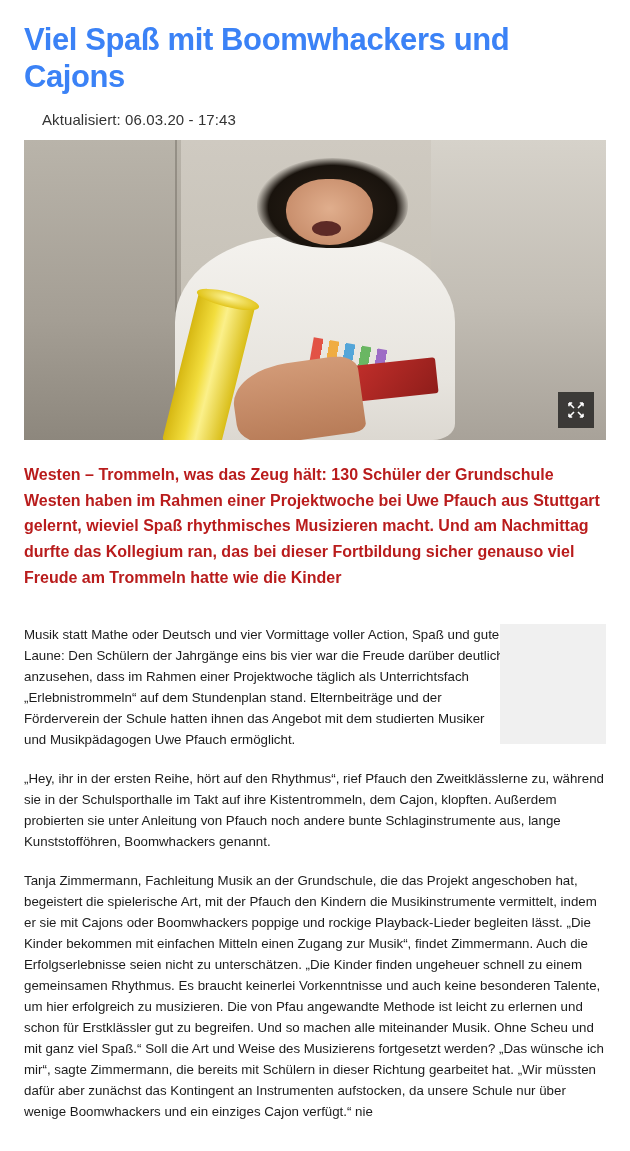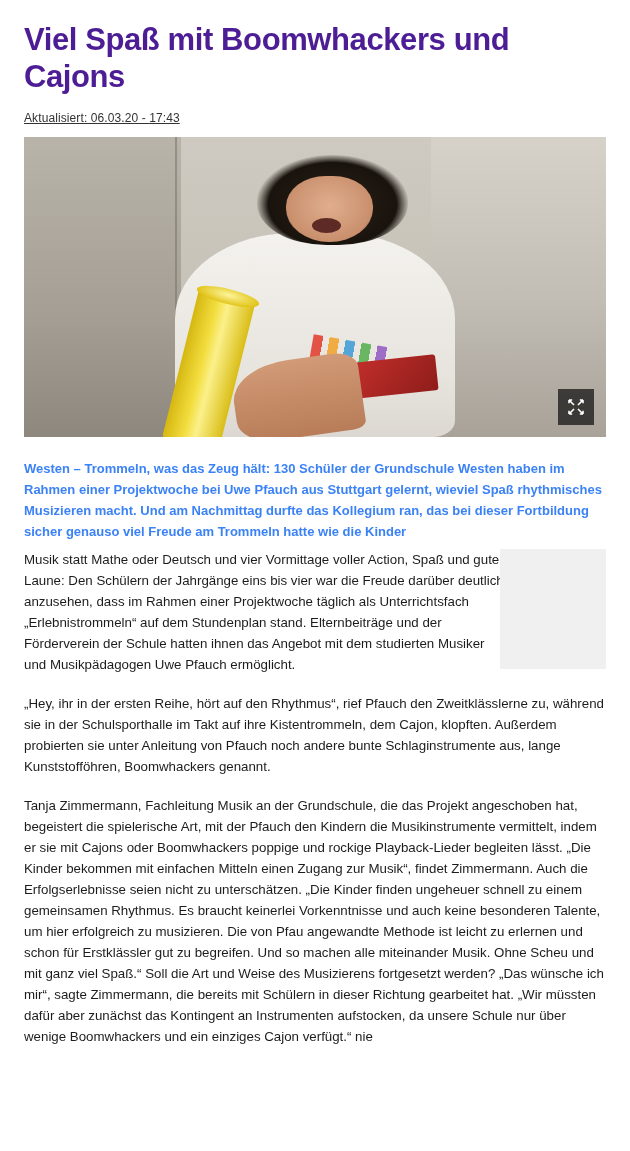--- a/index.html
+++ b/index.html
@@ -24,30 +24,29 @@
     line-height: 1.42;
     font-weight: bold;
     color: #8f8f8f;
     margin: 0 0 14px 0;
     letter-spacing: -0.1px;
   }
   .headline {
     font-size: 31px;
     line-height: 1.18;
     font-weight: bold;
-    color: #4c1d95;
+    color: #3b82f6;
     margin: 0 0 16px 0;
     letter-spacing: -0.4px;
   }
   .updated {
-    font-size: 12px;
+    font-size: 15px;
     color: #333333;
-    margin: 0 0 12px 0;
+    margin: 0 0 12px 18px;
     letter-spacing: 0.1px;
-    text-decoration: underline;
   }
   .figure {
     position: relative;
     width: 100%;
     height: 300px;
     overflow: hidden;
     background: #6e6a63;
     margin: 0 0 22px 0;
   }
   .photo {
@@ -172,25 +171,25 @@
     width: 36px;
     height: 36px;
     background: rgba(15,15,15,0.72);
     display: flex;
     align-items: center;
     justify-content: center;
     cursor: pointer;
   }
   .expand-btn svg { display: block; }
   .lead {
-    font-size: 13px;
+    font-size: 16px;
     line-height: 1.60;
     font-weight: bold;
-    color: #3b82f6;
-    margin: 0 0 7px 0;
+    color: #b91c1c;
+    margin: 0 0 34px 0;
   }
   .body-wrap {
     position: relative;
   }
   .ad-slot {
     position: absolute;
     right: 0;
     top: 0;
     width: 106px;
     height: 120px;

